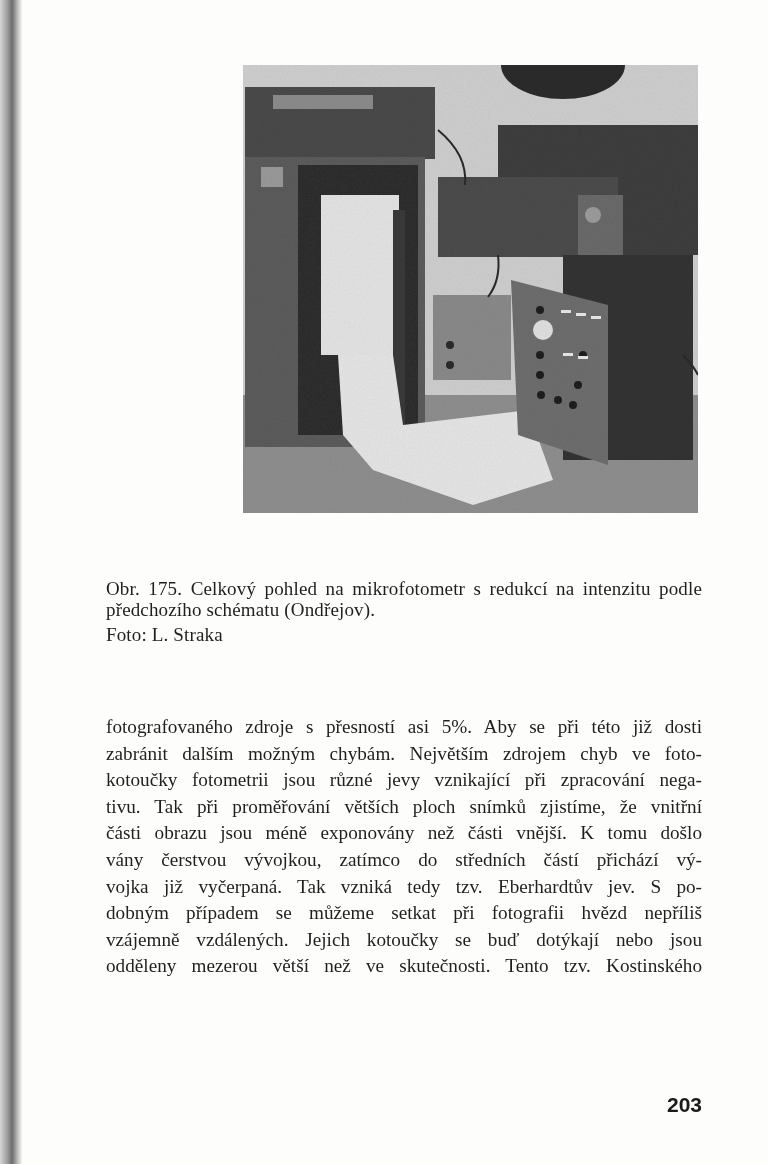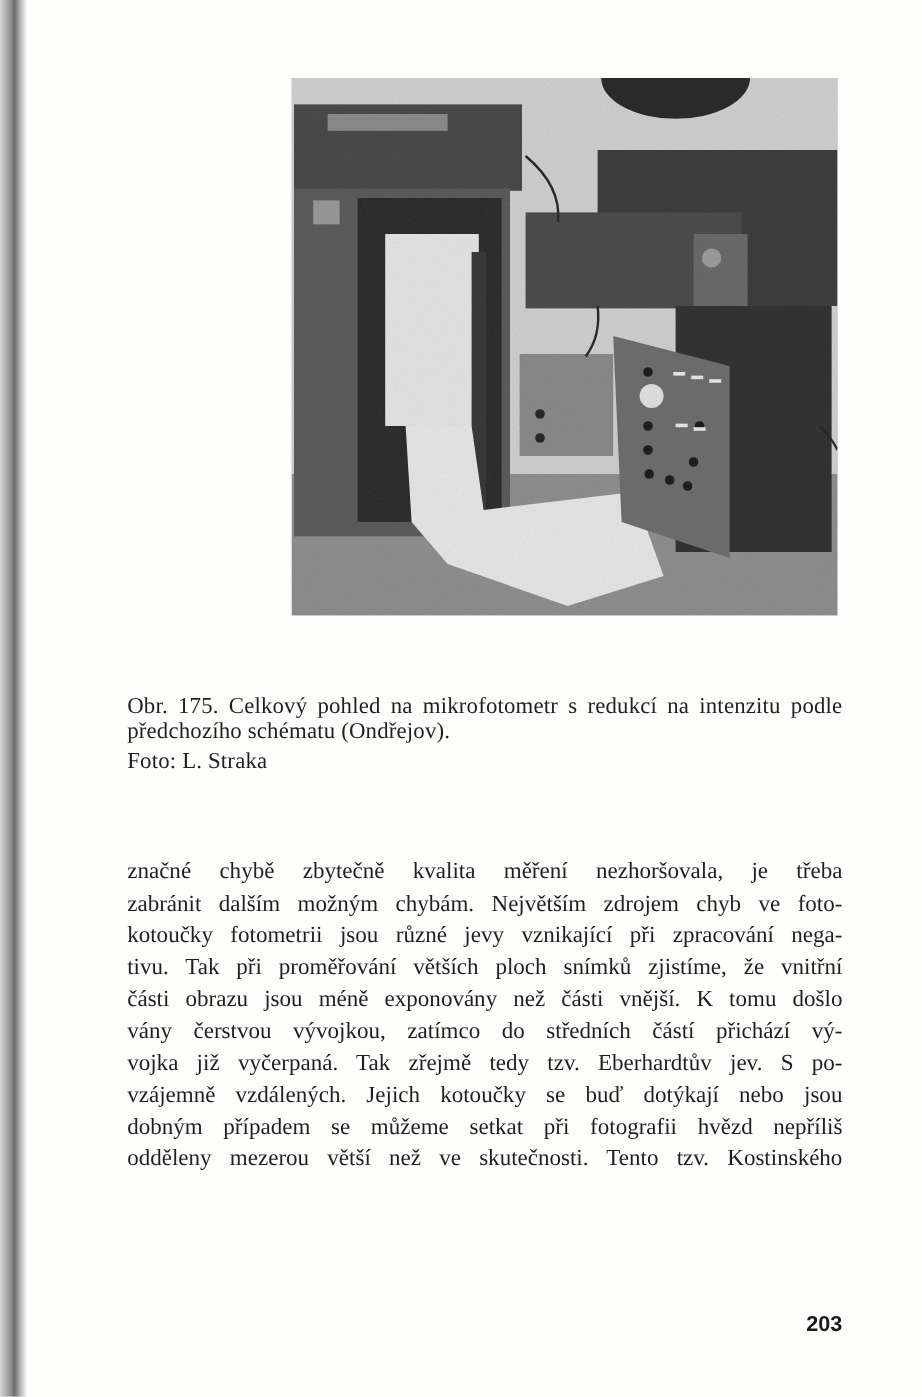--- a/index.html
+++ b/index.html
@@ -28,21 +28,21 @@
       position: absolute; left: 106px; top: 714px; width: 596px;
       font-size: 19.2px; line-height: 26.6px;
     }
     .body-text .line {
       display: block; text-align: justify; text-align-last: justify; white-space: nowrap;
     }
     .body-text .line.last { text-align-last: justify; }
     .page-number {
       position: absolute; left: 638px; top: 1093px; width: 64px; text-align: right;
       font-family: "Liberation Sans", "DejaVu Sans", sans-serif;
-      font-weight: bold; font-size: 18px; color: #1a1a1a;
+      font-weight: bold; font-size: 21px; color: #1a1a1a;
     }
   </style>
 </head>
 <body>
 
 <div class="binding-shadow"></div>
 
 <div class="photo" title="Black-and-white photograph of a microphotometer with intensity reduction: left a stand with coordinatograph on top and paper chart recorder below, right the microphotometer with control panel; paper strip spilling onto floor">
   <svg viewBox="0 0 455 448" preserveAspectRatio="none">
     <defs>
@@ -109,25 +109,25 @@
     </g>
   </svg>
 </div>
 
 <div class="caption">
   <p>Obr. 175. Celkový pohled na mikrofotometr s redukcí na intenzitu podle předchozího schématu (Ondřejov).</p>
   <p class="credit">Foto: L. Straka</p>
 </div>
 
 <div class="body-text">
-  <span class="line">značné chybě zbytečně kvalita měření nezhoršovala, je třeba</span>
+  <span class="line">fotografovaného zdroje s přesností asi 5%. Aby se při této již dosti</span>
   <span class="line">zabránit dalším možným chybám. Největším zdrojem chyb ve foto-</span>
   <span class="line">kotoučky fotometrii jsou různé jevy vznikající při zpracování nega-</span>
   <span class="line">tivu. Tak při proměřování větších ploch snímků zjistíme, že vnitřní</span>
   <span class="line">části obrazu jsou méně exponovány než části vnější. K tomu došlo</span>
   <span class="line">vány čerstvou vývojkou, zatímco do středních částí přichází vý-</span>
-  <span class="line">vojka již vyčerpaná. Tak zřejmě tedy tzv. Eberhardtův jev. S po-</span>
+  <span class="line">vojka již vyčerpaná. Tak vzniká tedy tzv. Eberhardtův jev. S po-</span>
+  <span class="line">dobným případem se můžeme setkat při fotografii hvězd nepříliš</span>
   <span class="line">vzájemně vzdálených. Jejich kotoučky se buď dotýkají nebo jsou</span>
-  <span class="line">dobným případem se můžeme setkat při fotografii hvězd nepříliš</span>
   <span class="line">odděleny mezerou větší než ve skutečnosti. Tento tzv. Kostinského</span>
 </div>
 
 <div class="page-number">203</div>
 
 </body></html>

